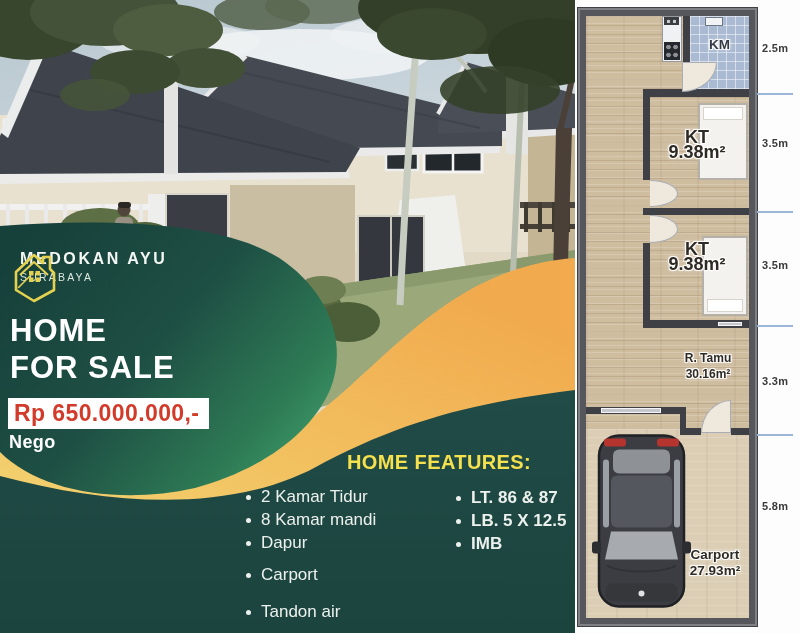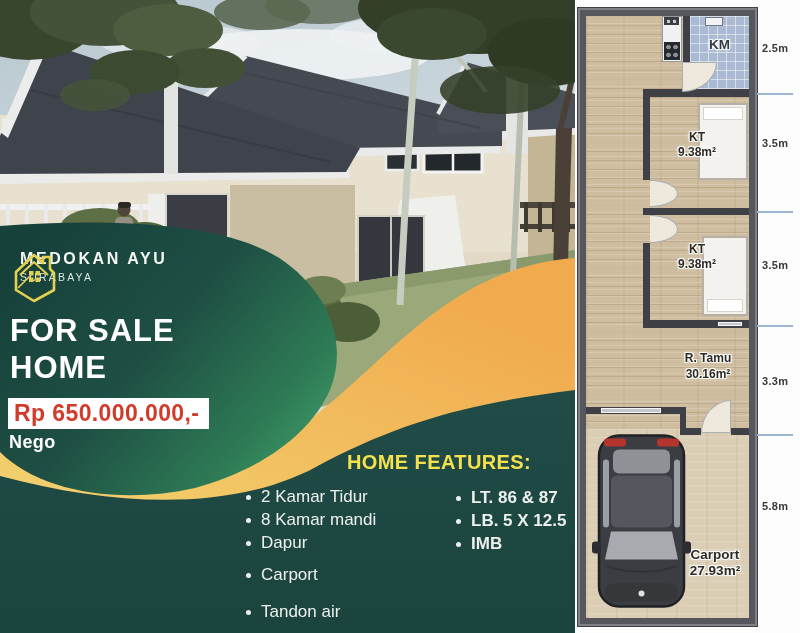--- a/index.html
+++ b/index.html
@@ -70,21 +70,21 @@
 
   .bed{background:#f4f2ee;border:2px solid #b5b1a9;}
   .bed .pillow{position:absolute;left:3px;right:3px;height:11px;background:#ffffff;border:1px solid #d8d4cc;}
   .bed-kt1{left:112px;top:87px;width:50px;height:77px;}
   .bed-kt1 .pillow{top:2px;}
   .bed-kt2{left:116px;top:220px;width:46px;height:80px;}
   .bed-kt2 .pillow{bottom:2px;}
 
   .win{background:#c5c9ce;border:1px solid #f4f5f6;}
 
-  .room-label{position:absolute;text-align:center;font-weight:bold;color:#2e2a24;font-size:12px;line-height:15px;
+  .room-label{position:absolute;text-align:center;font-weight:bold;color:#2e2a24;font-size:18px;line-height:15px;
     text-shadow:-1px -1px 0 rgba(255,255,255,.85),1px -1px 0 rgba(255,255,255,.85),-1px 1px 0 rgba(255,255,255,.85),1px 1px 0 rgba(255,255,255,.85),0 0 4px rgba(255,255,255,.9);}
   .km-label{left:104px;top:21px;width:59px;color:#333a45;font-size:13.5px;}
   .kt1-label{left:61px;top:114px;width:100px;}
   .kt2-label{left:61px;top:226px;width:100px;}
   .tamu-label{left:72px;top:334px;width:100px;font-size:12px;line-height:16px;}
   .carport-label{left:79px;top:531px;width:100px;font-size:13.5px;line-height:16px;}
 
   .car{position:absolute;left:5px;top:414px;z-index:2;}
 
   .tick{position:absolute;left:182px;width:36px;height:2px;background:#9cb6d6;}
@@ -234,22 +234,22 @@
         </g>
         <path d="M8,38 L20,26" stroke="#e5d150" stroke-width="1.6"></path>
       </svg>
       <div class="logo-text">
         <div class="logo-name">MEDOKAN AYU</div>
         <div class="logo-sub">SURABAYA</div>
       </div>
     </div>
 
     <div class="overlay title">
+      <div>HOME</div>
       <div>FOR SALE</div>
-      <div>HOME</div>
     </div>
 
     <div class="overlay price-band">Rp 650.000.000,-</div>
     <div class="overlay nego">Nego</div>
 
     <div class="overlay features-heading">HOME FEATURES:</div>
 
     <ul class="overlay features features-col1">
       <li>2 Kamar Tidur</li>
       <li>8 Kamar mandi</li>

